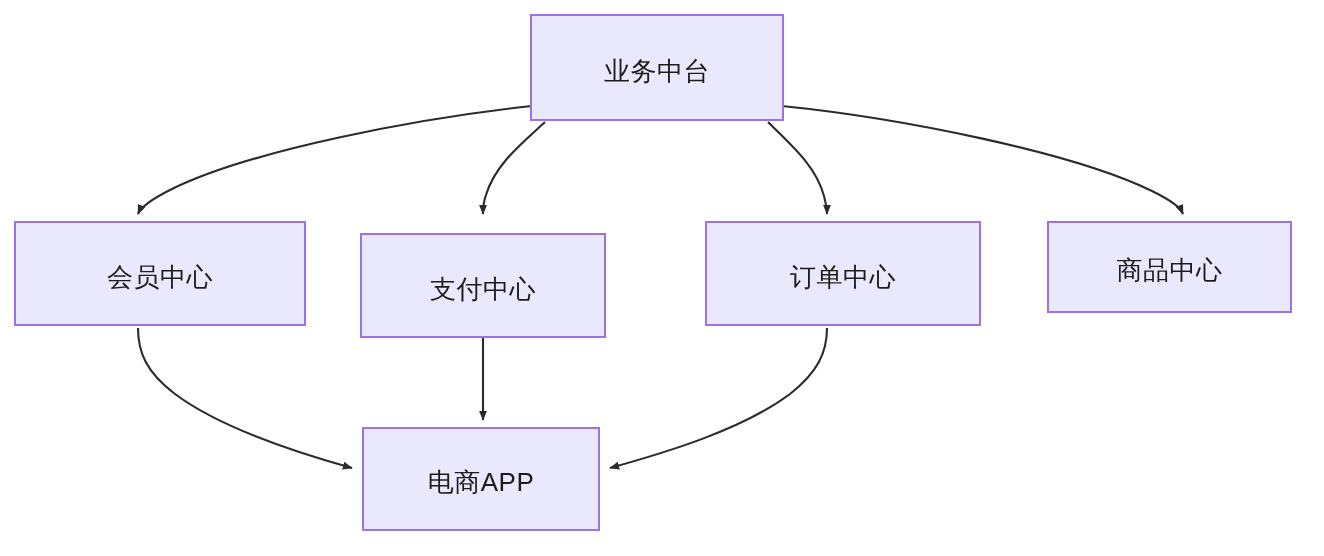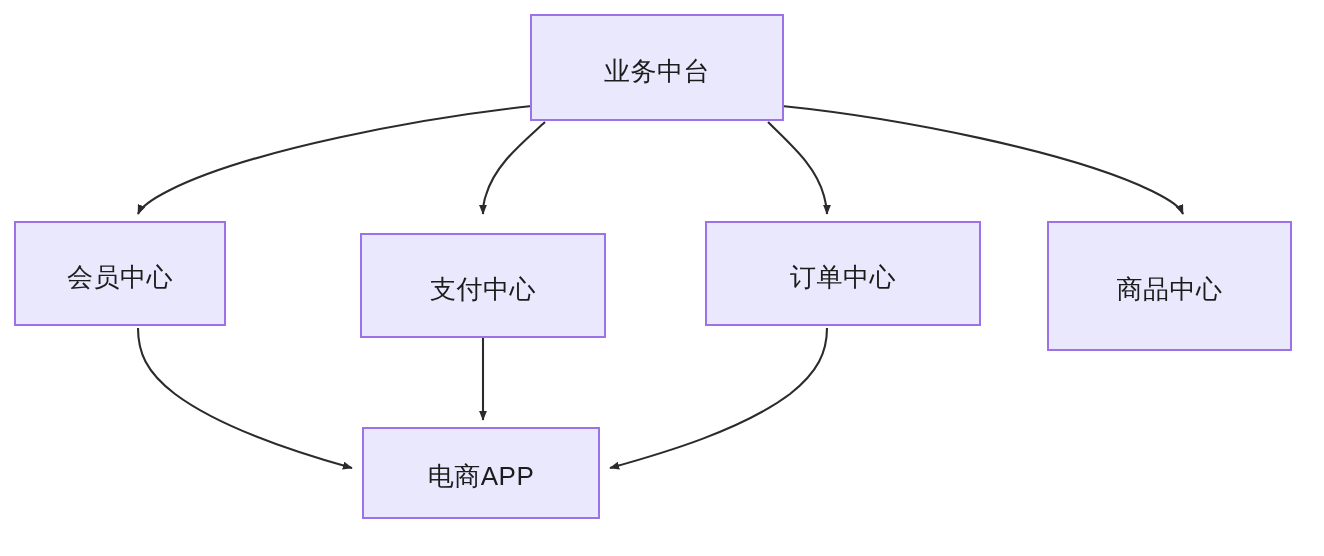--- a/index.html
+++ b/index.html
@@ -41,25 +41,25 @@
     letter-spacing: 0.5px;
     white-space: nowrap;
   }
   .node-label {
     display: block;
     pointer-events: none;
     margin-top: 6px;
   }
   
   #node-platform   { left: 530px; top: 14px;  width: 254px; height: 107px; }
-  #node-member     { left: 14px;  top: 221px; width: 212px; height: 105px; }
+  #node-member     { left: 14px;  top: 221px; width: 292px; height: 105px; }
   #node-payment    { left: 360px; top: 233px; width: 246px; height: 105px; }
   #node-order      { left: 705px; top: 221px; width: 276px; height: 105px; }
-  #node-product    { left: 1047px;top: 221px; width: 245px; height: 130px; justify-content: center; }
-  #node-app        { left: 362px; top: 427px; width: 238px; height: 92px; }
+  #node-product    { left: 1047px;top: 221px; width: 245px; height: 92px; justify-content: center; }
+  #node-app        { left: 362px; top: 427px; width: 238px; height: 104px; }
 </style>
 </head>
 <body>
 
 <div id="diagram-canvas">
 
   <svg id="edge-layer" viewBox="0 0 1324 556" width="1324" height="556">
     <defs>
       <marker id="arrowhead" markerWidth="12" markerHeight="12" refX="9.2" refY="4" orient="auto" markerUnits="userSpaceOnUse">
         <path d="M0,0 L10,4 L0,8 Z" fill="#2b2b2b"></path>

